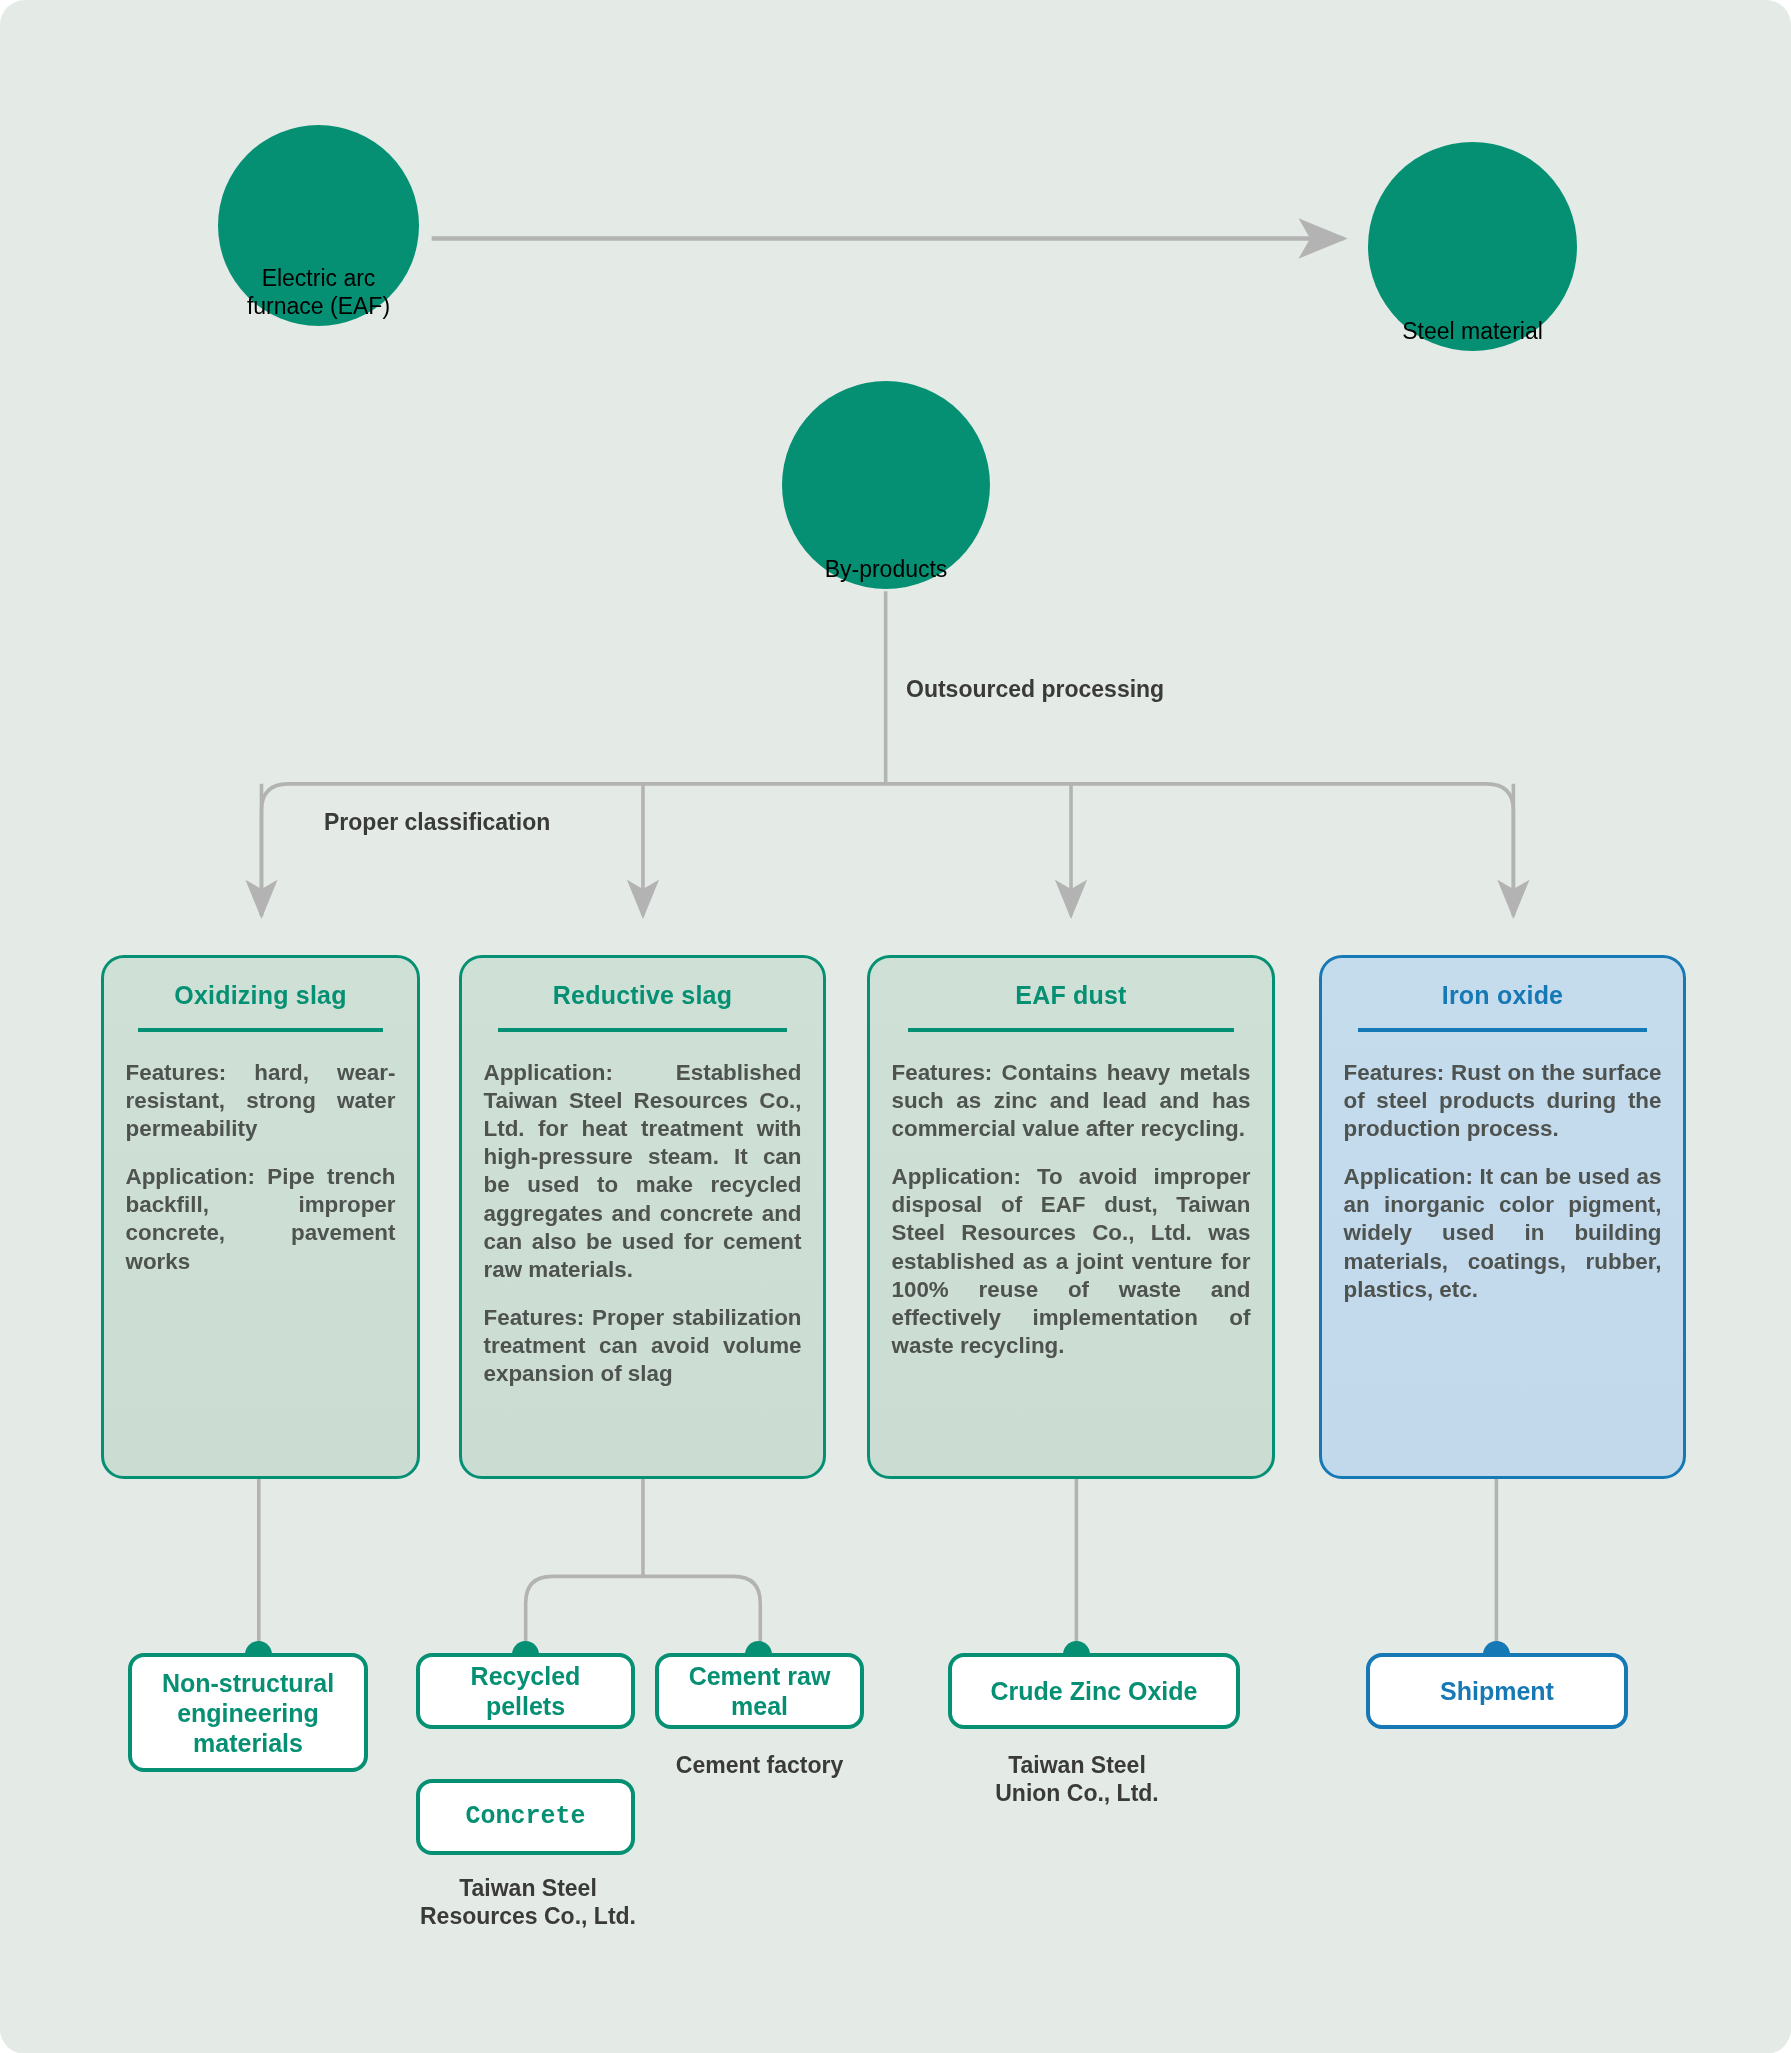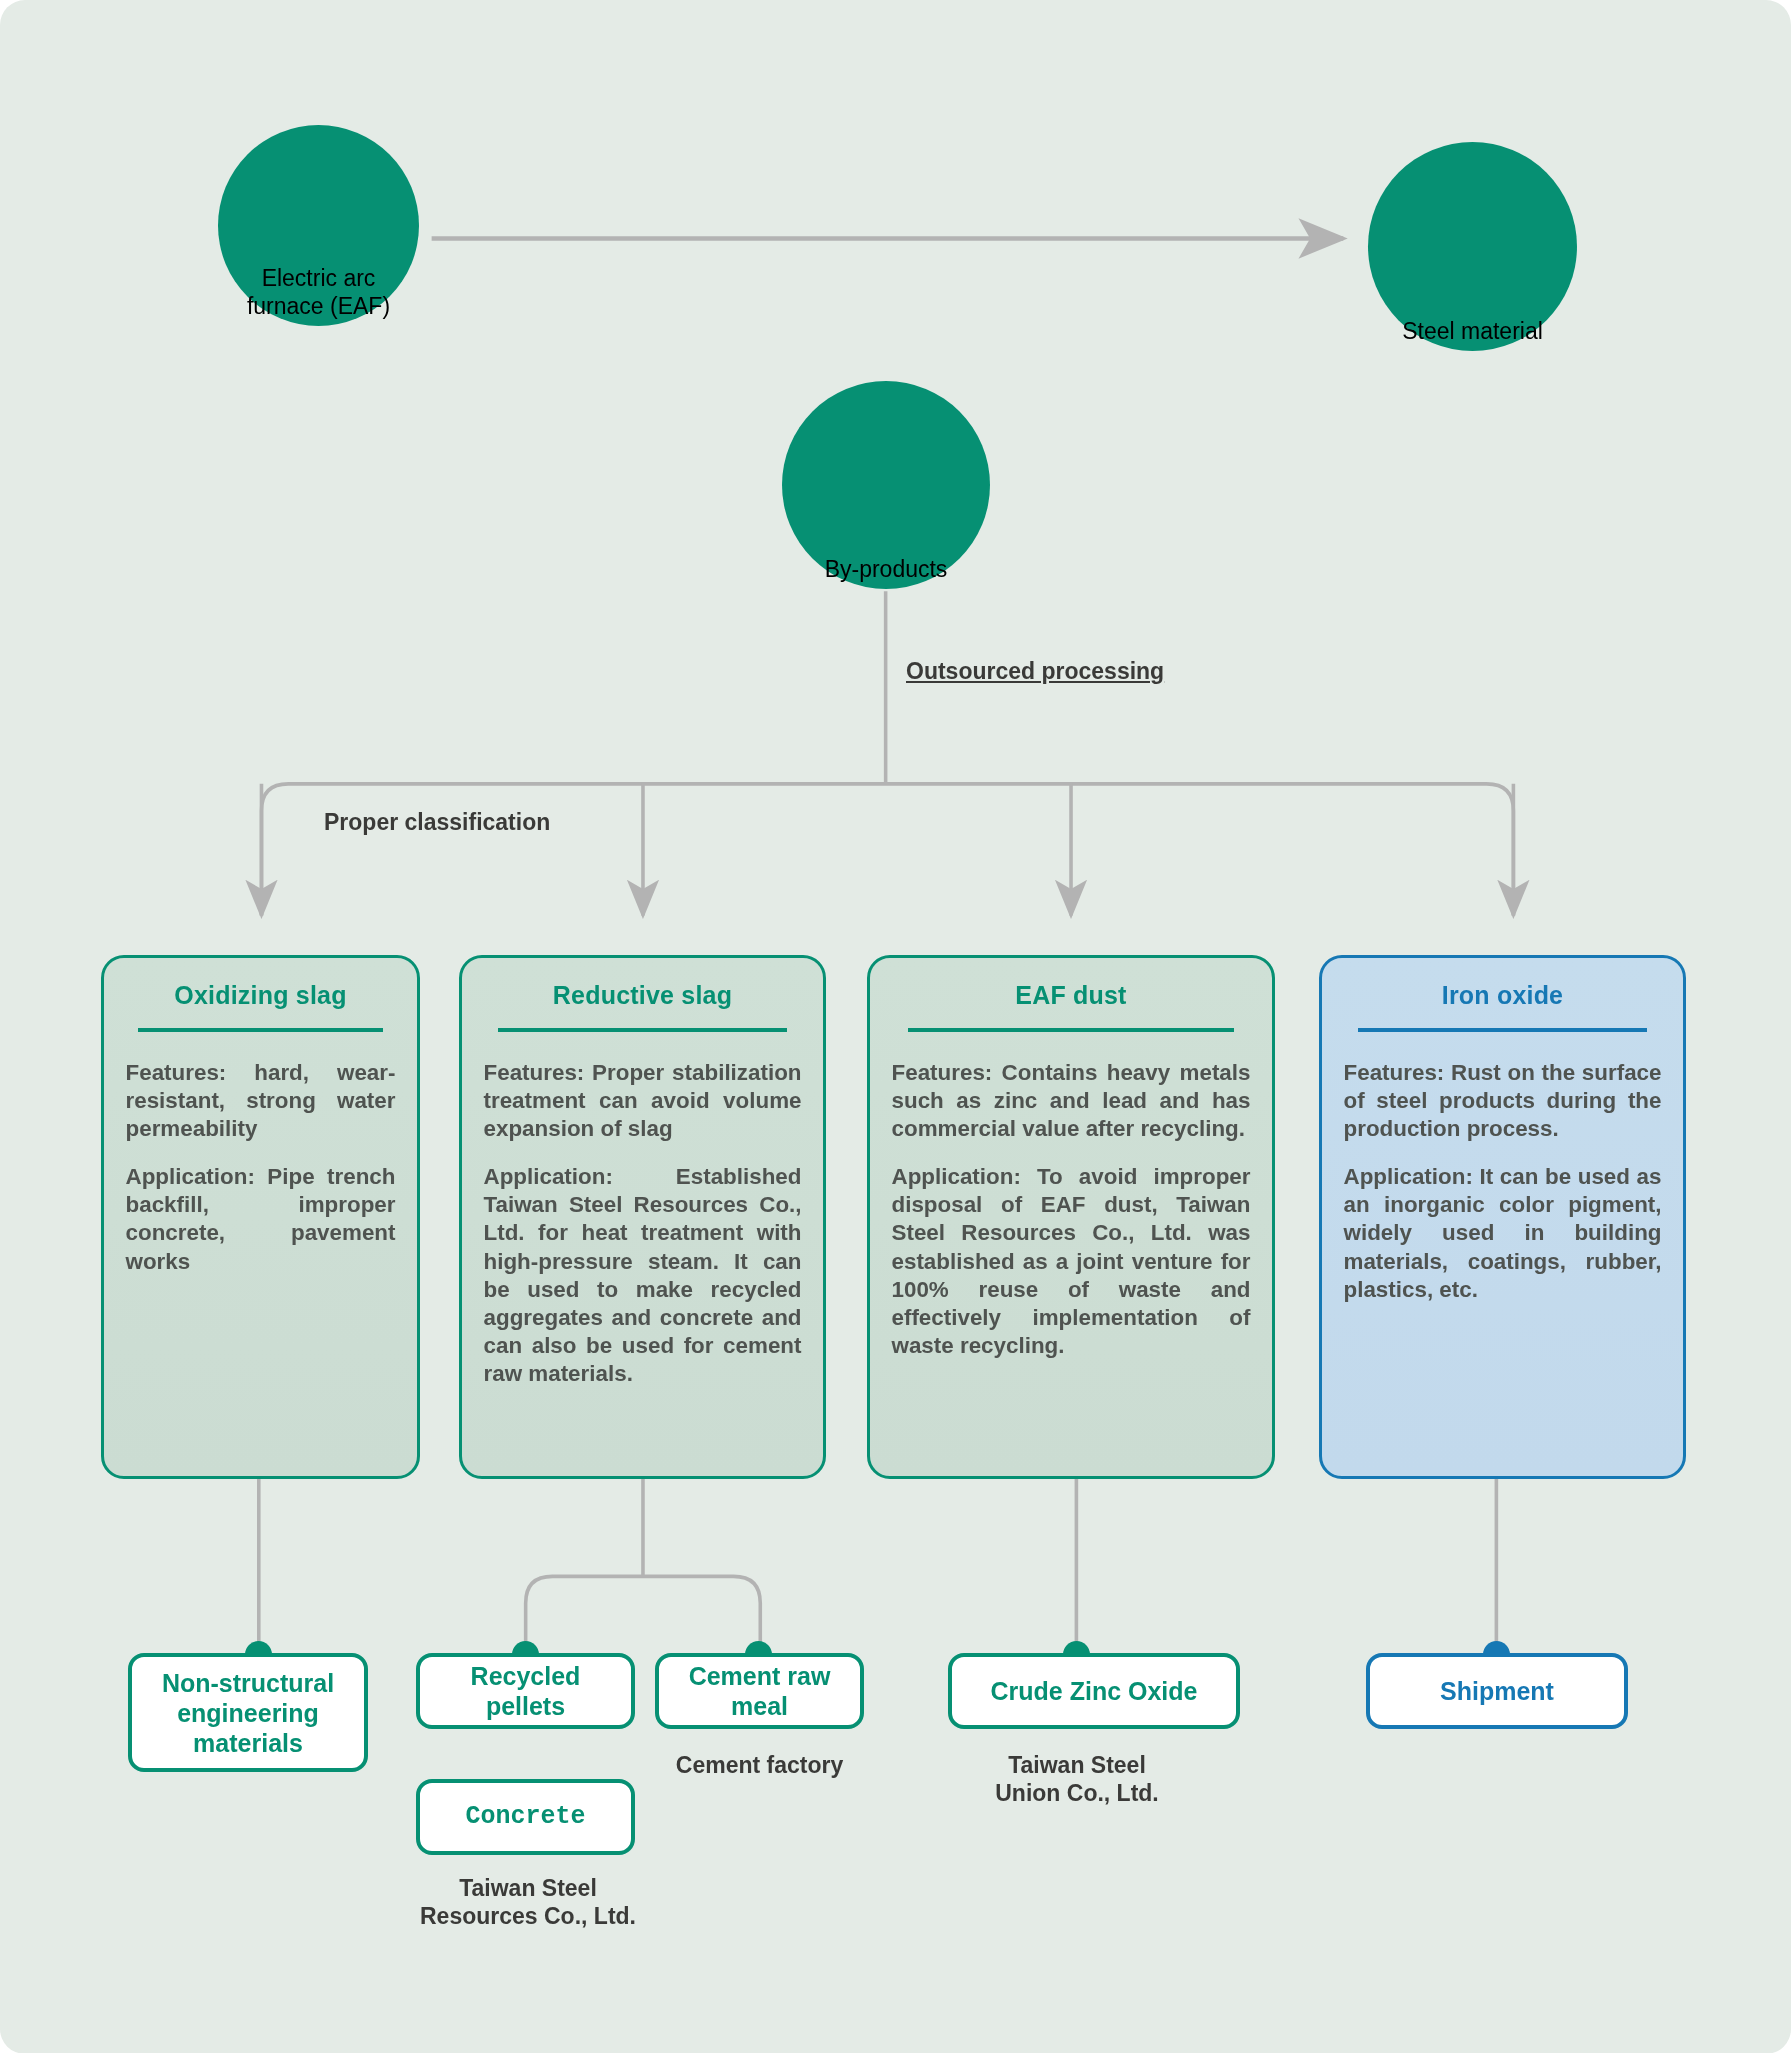--- a/index.html
+++ b/index.html
@@ -60,21 +60,21 @@
   }
 
   
   .edge-label {
     position: absolute;
     color: #3a3a38;
     font-weight: bold;
     font-size: 23px;
     white-space: nowrap;
   }
-  #label-outsourced { left: 906px; top: 658px; text-decoration: underline; }
+  #label-outsourced { left: 906px; top: 676px; }
   #label-classification { left: 324px; top: 809px; }
 
   
   .card {
     position: absolute;
     box-sizing: border-box;
     border-radius: 23px;
     border: 3.6px solid #069073;
     background: linear-gradient(180deg, #cfe0d6 0%, #cbdcd2 100%);
     padding: 23px 21.5px 18px 21.5px;
@@ -224,22 +224,22 @@
   <div class="card" id="card-oxidizing">
     <div class="card-title">Oxidizing slag</div>
     <div class="card-rule"></div>
     <p class="card-para">Features: hard, wear-resistant, strong water permeability</p>
     <p class="card-para">Application: Pipe trench backfill, improper concrete, pavement works</p>
   </div>
 
   <div class="card" id="card-reductive">
     <div class="card-title">Reductive slag</div>
     <div class="card-rule"></div>
+    <p class="card-para">Application: Established Taiwan Steel Resources Co., Ltd. for heat treatment with high-pressure steam. It can be used to make recycled aggregates and concrete and can also be used for cement raw materials.</p>
     <p class="card-para">Features: Proper stabilization treatment can avoid volume expansion of slag</p>
-    <p class="card-para">Application: Established Taiwan Steel Resources Co., Ltd. for heat treatment with high-pressure steam. It can be used to make recycled aggregates and concrete and can also be used for cement raw materials.</p>
   </div>
 
   <div class="card" id="card-eafdust">
     <div class="card-title">EAF dust</div>
     <div class="card-rule"></div>
     <p class="card-para">Features: Contains heavy metals such as zinc and lead and has commercial value after recycling.</p>
     <p class="card-para">Application: To avoid improper disposal of EAF dust, Taiwan Steel Resources Co., Ltd. was established as a joint venture for 100% reuse of waste and effectively implementation of waste recycling.</p>
   </div>
 
   <div class="card blue" id="card-ironoxide">

